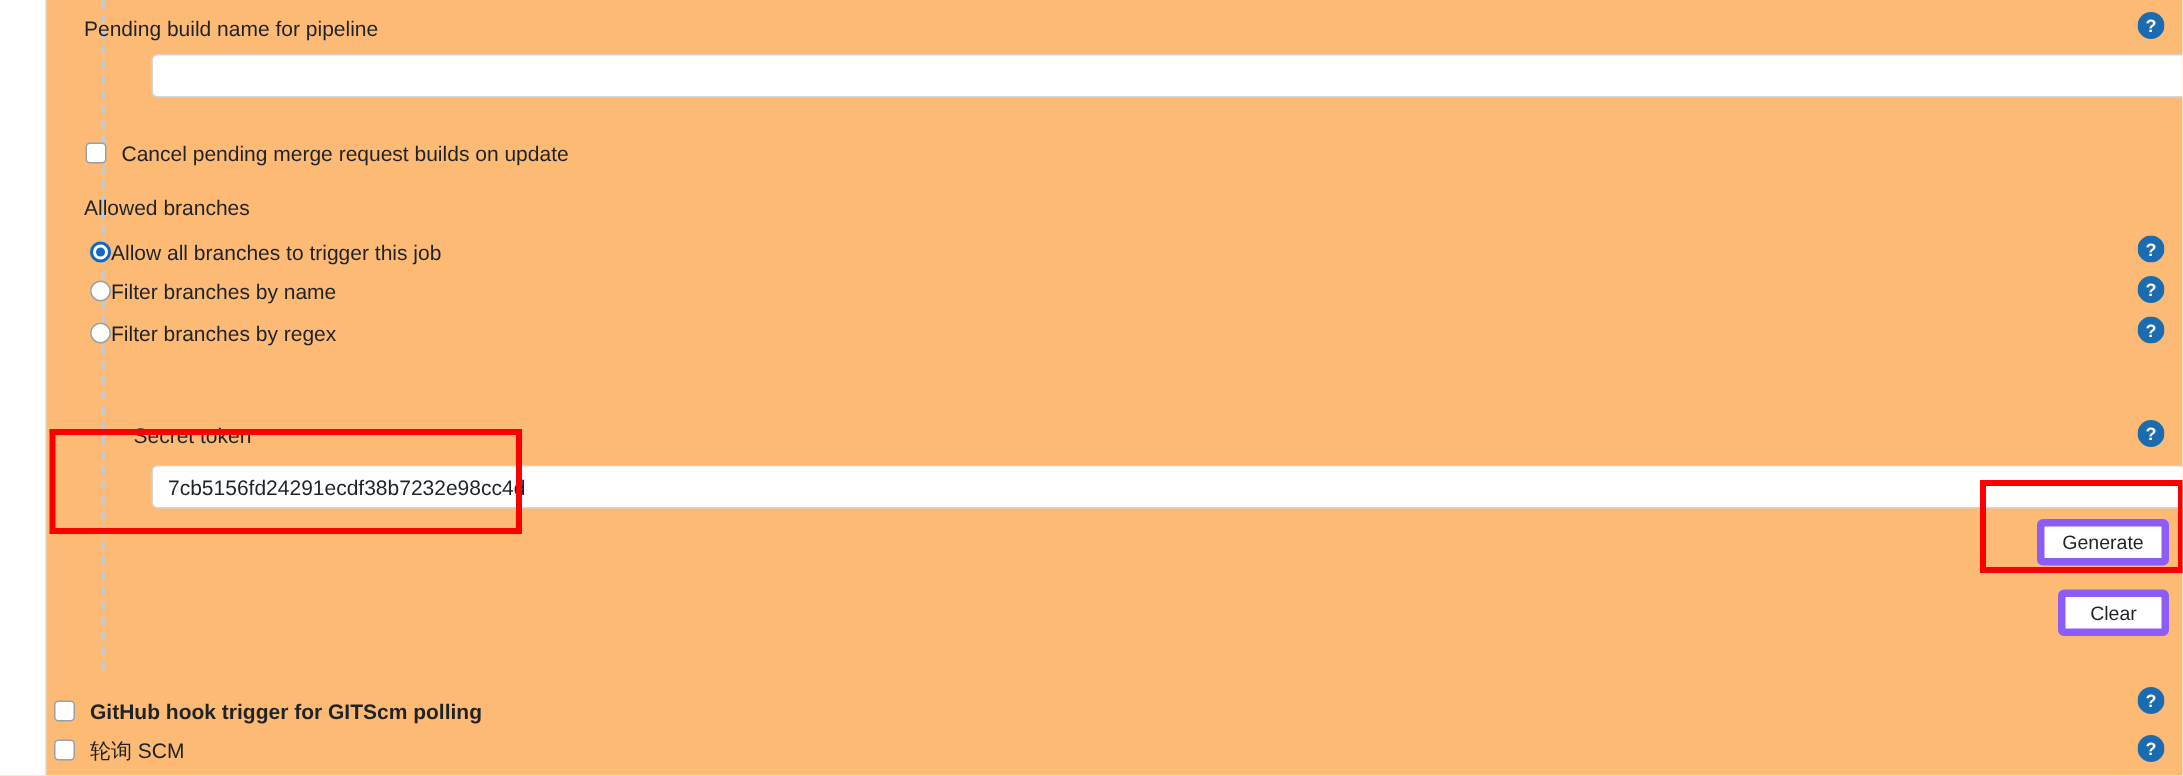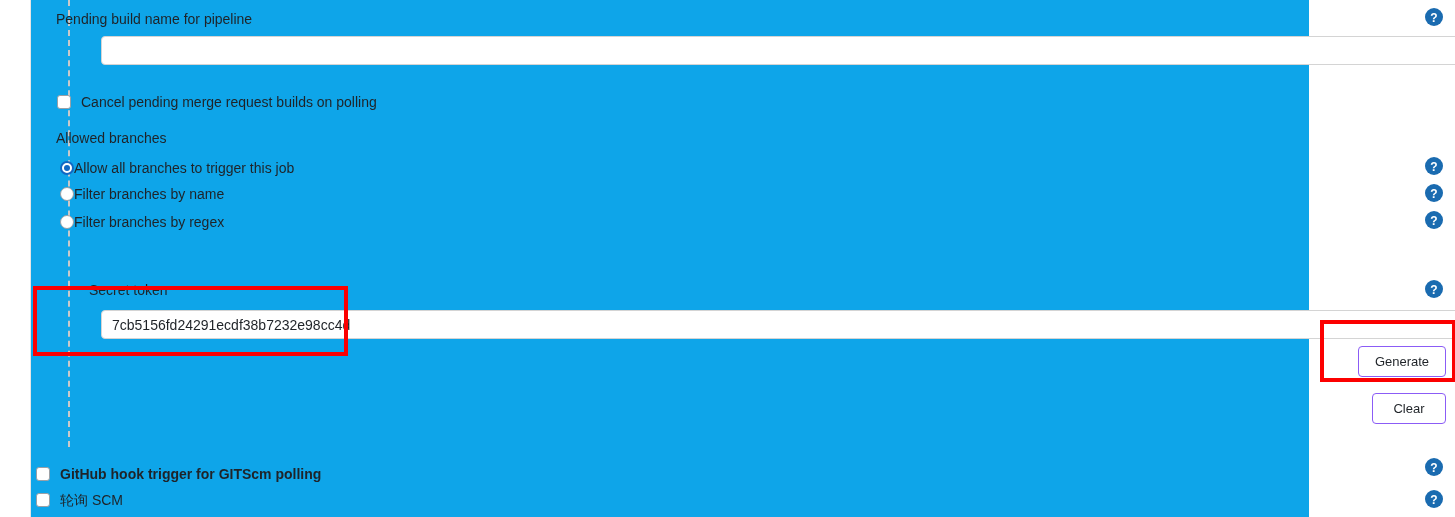--- a/index.html
+++ b/index.html
@@ -18,23 +18,23 @@
   
   #page {
     position: absolute;
     inset: 0;
     background: #ffffff;
   }
   .content-pane {
     position: absolute;
     left: 30px;
     top: 0;
-    width: 1279px;
+    width: 1425px;
     height: 517px;
-    background: #0ea5e9;
+    background: #fdba74;
     border-left: 1px solid #e5e5e5;
     box-sizing: border-box;
   }
 
   
   .dashed-guide {
     position: absolute;
     left: 37px;
     top: 0;
     width: 0;
@@ -128,21 +128,21 @@
     font-size: 14px;
     color: #1f2328;
     line-height: 18px;
   }
 
   
   .btn {
     position: absolute;
     box-sizing: border-box;
     background: #ffffff;
-    border: 1px solid #8b5cf6;
+    border: 5px solid #8b5cf6;
     border-radius: 4px;
     font-family: "Liberation Sans", "DejaVu Sans", sans-serif;
     font-size: 13px;
     color: #1f2328;
     cursor: pointer;
     display: flex;
     align-items: center;
     justify-content: center;
   }
 
@@ -177,21 +177,21 @@
 
     <div class="help-icon" style="left:1394px; top:8px;">
       <svg width="18" height="18" viewBox="0 0 18 18">
         <circle cx="9" cy="9" r="9" fill="#1a6bb0"></circle>
         <text x="9" y="13.5" text-anchor="middle" font-family="Liberation Sans, sans-serif" font-size="12" font-weight="bold" fill="#ffffff">?</text>
       </svg>
     </div>
 
     <div class="cb-row" style="left:26px; top:93px;">
       <span class="cbox"></span>
-      <span class="cb-text">Cancel pending merge request builds on polling</span>
+      <span class="cb-text">Cancel pending merge request builds on update</span>
     </div>
 
     <div class="label" style="left:25px; top:129px;">Allowed branches</div>
 
     <div class="rd-row" style="left:29px; top:159px;">
       <span class="rbox checked"></span>
       <span class="rd-text">Allow all branches to trigger this job</span>
     </div>
 
     <div class="rd-row" style="left:29px; top:185px;">

